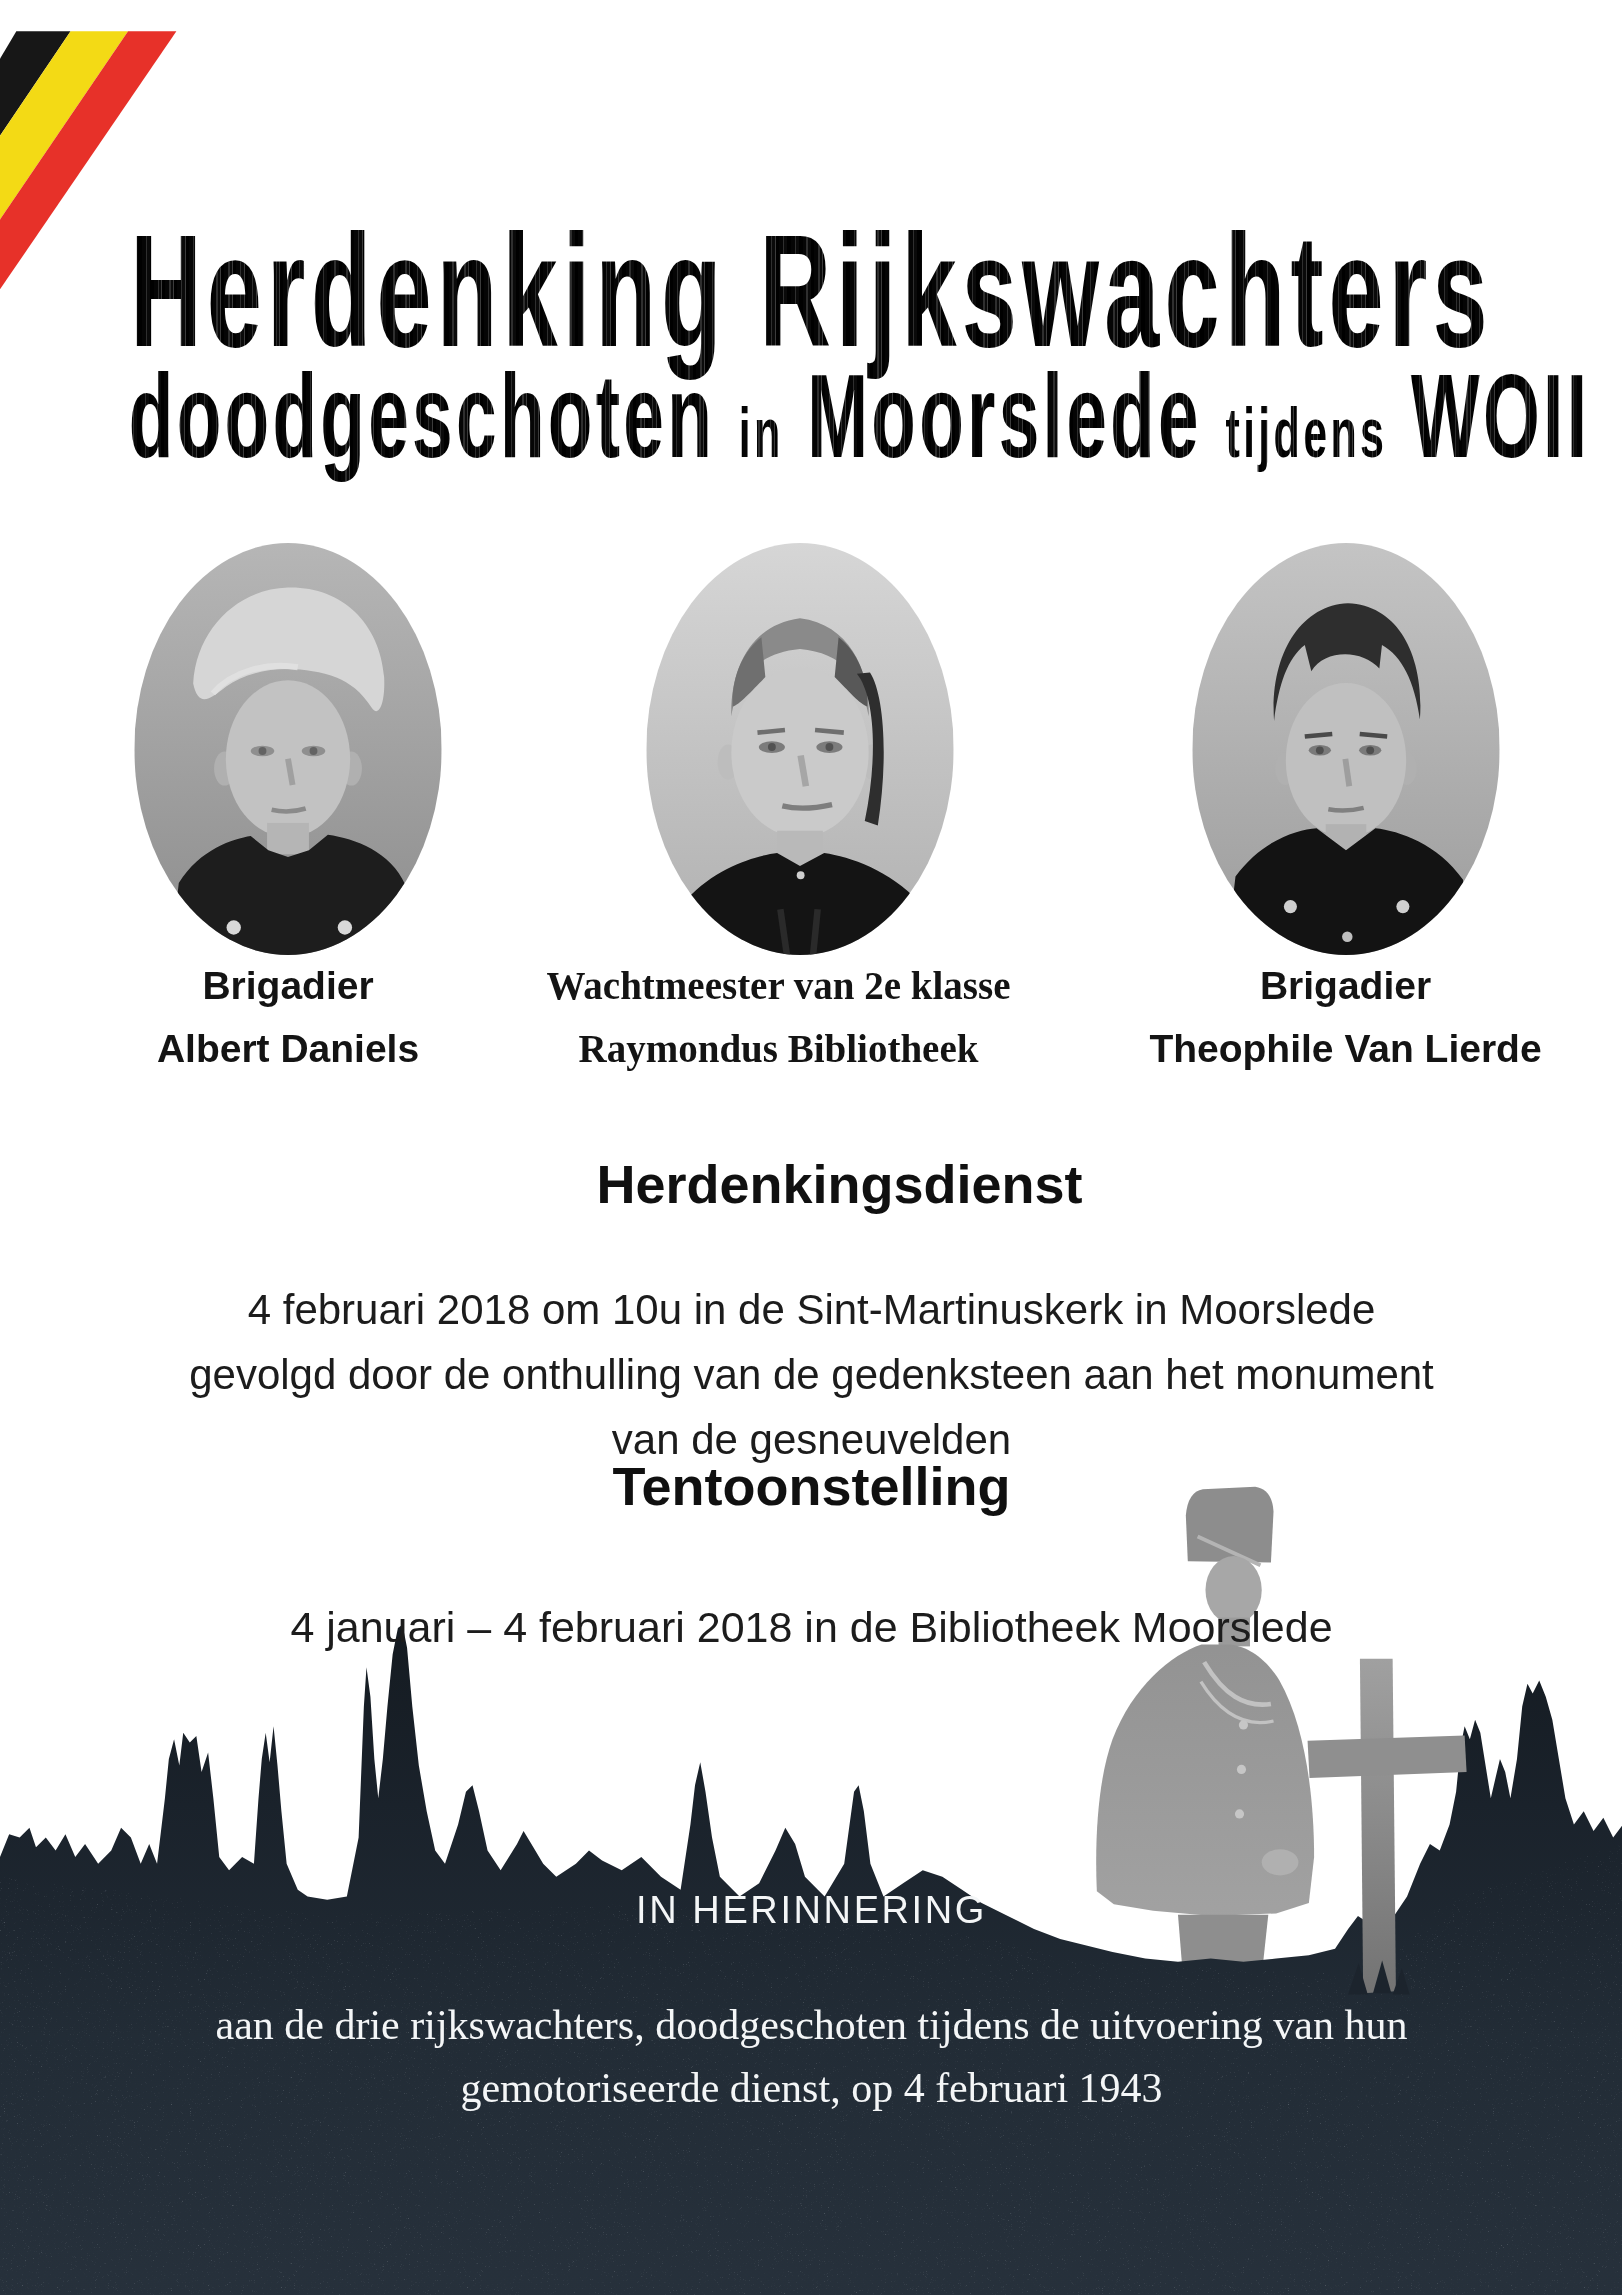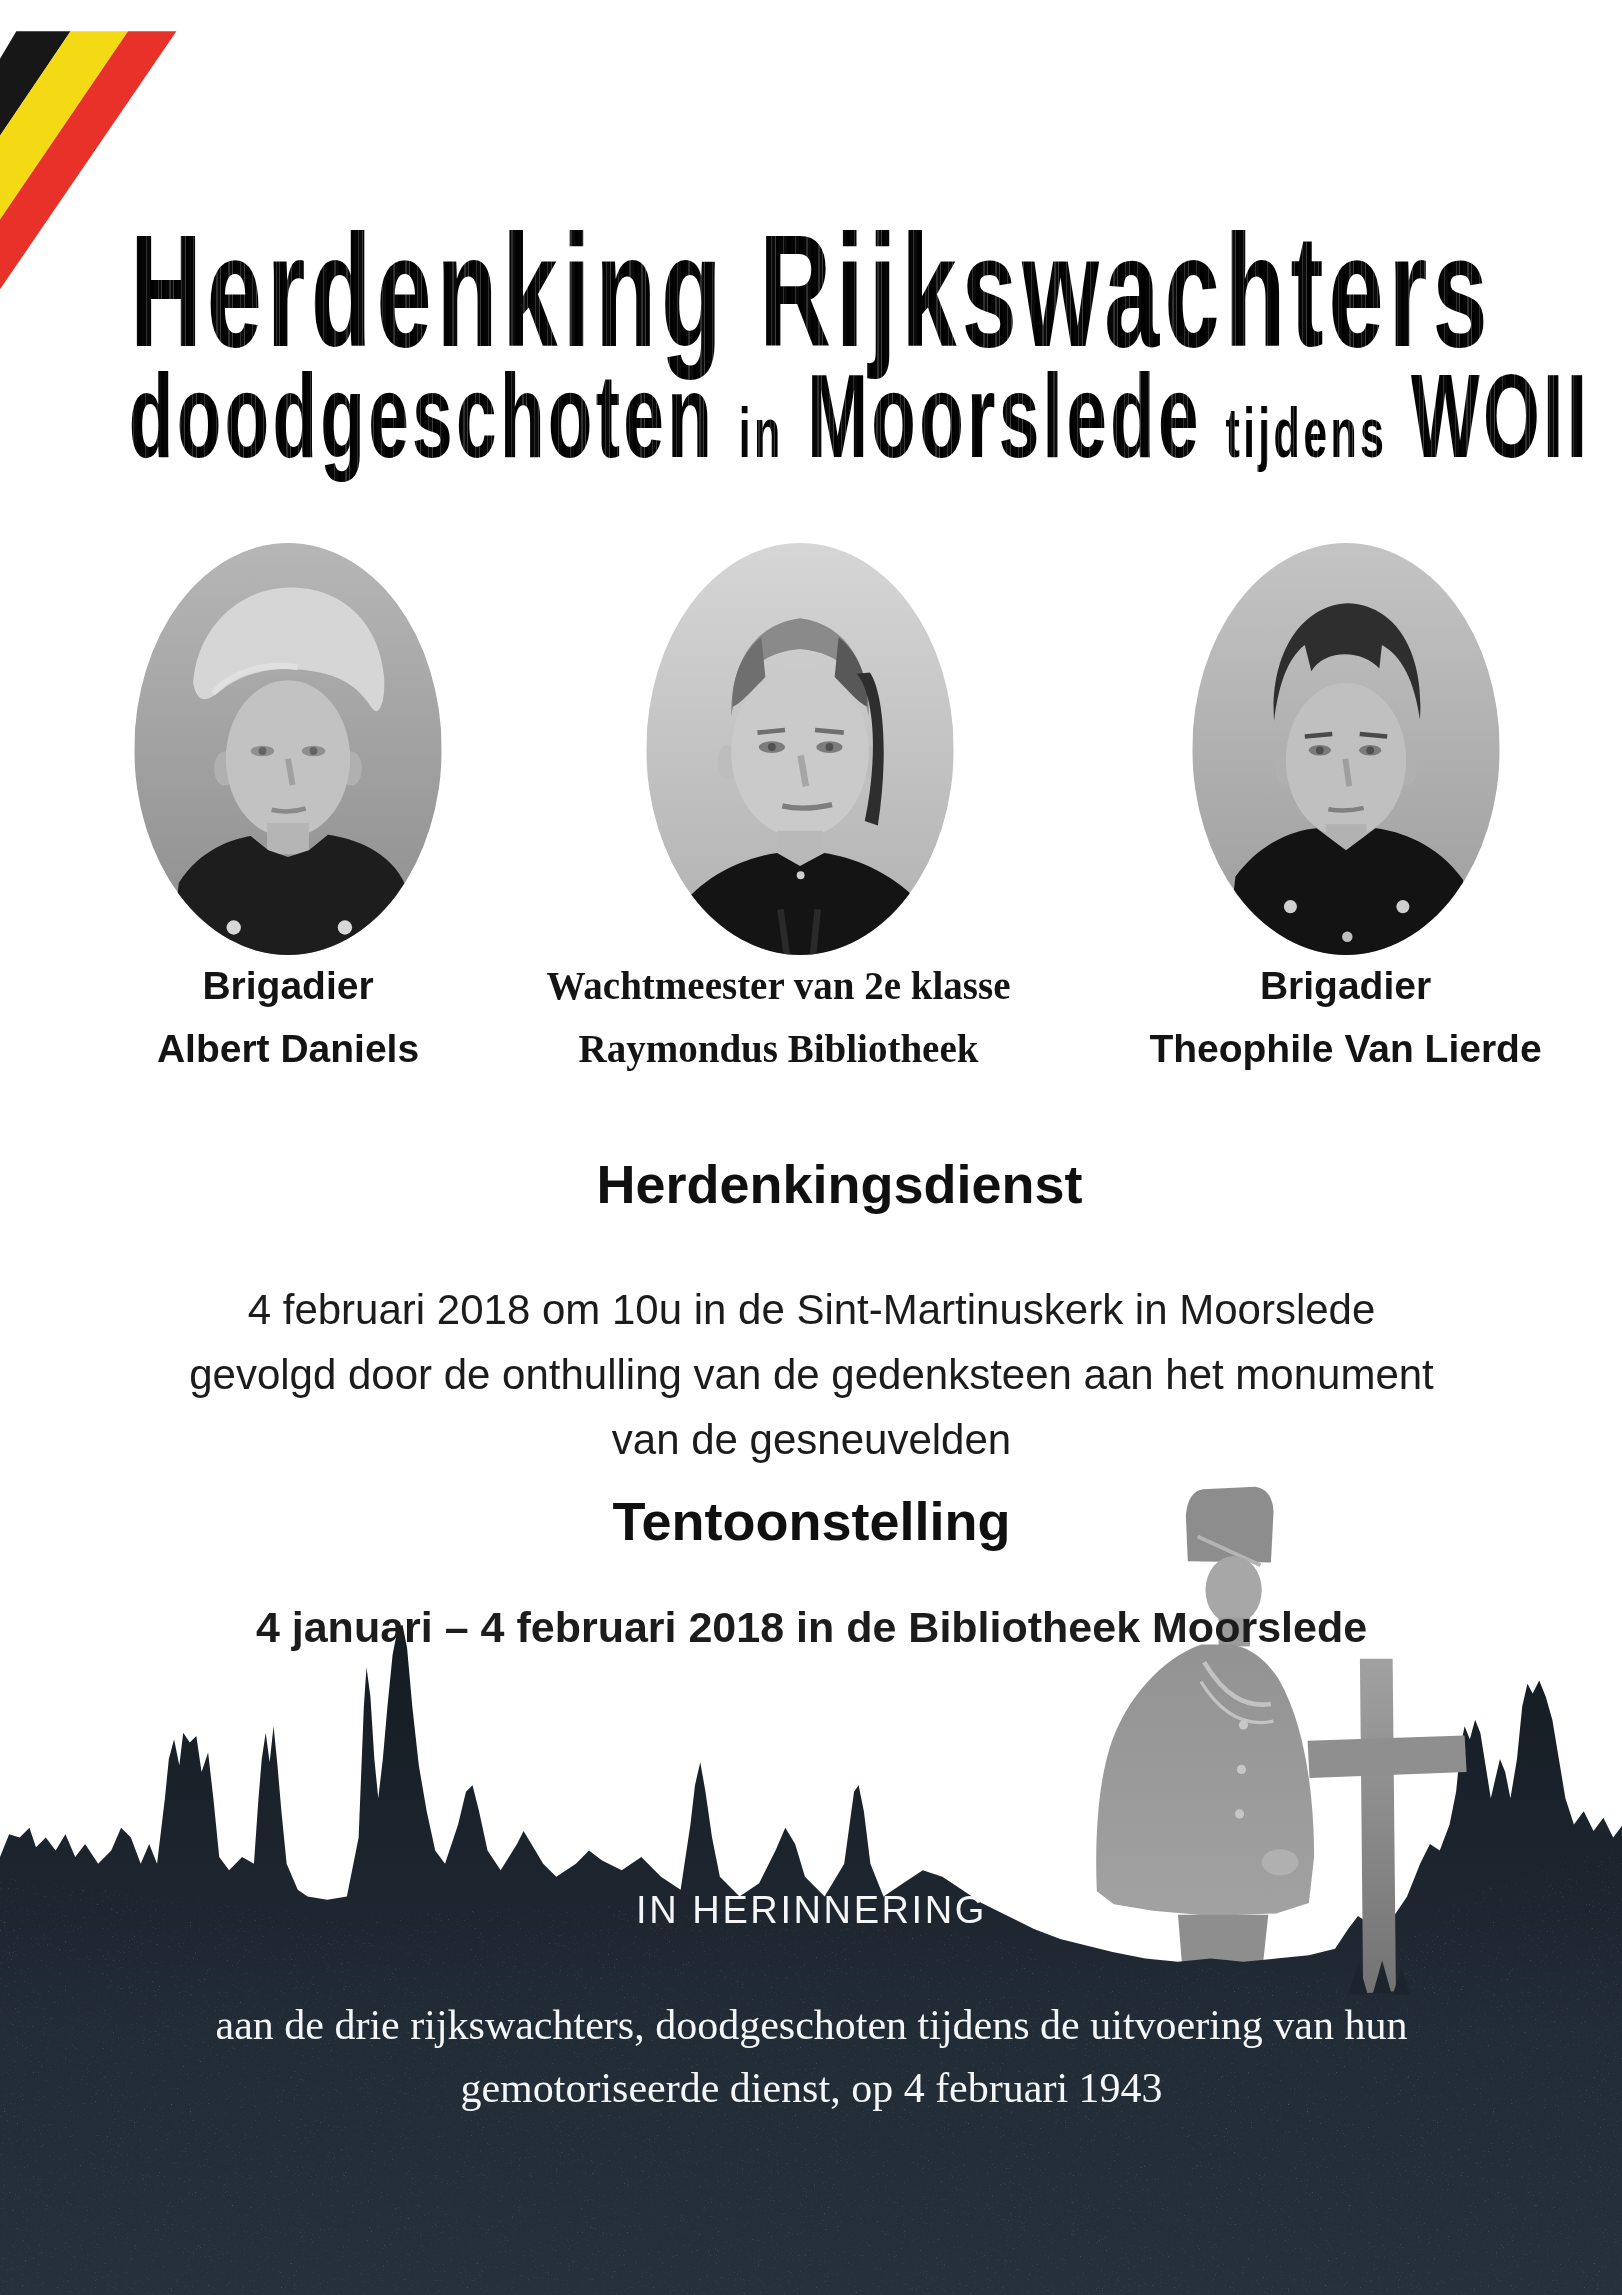--- a/index.html
+++ b/index.html
@@ -38,22 +38,22 @@
   
   .portrait{position:absolute;top:512px;width:308px;height:412px;z-index:1;}
   .portrait svg{display:block;width:308px;height:412px;}
   #portrait-0{left:134px;} #portrait-1{left:646px;} #portrait-2{left:1192px;}
   .caption{position:absolute;top:923px;width:589px;text-align:center;white-space:nowrap;
            font-size:39px;font-weight:700;line-height:63px;color:#141414;z-index:2;}
   #caption-0{left:-6.5px;} #caption-1{left:484px;font-family:Liberation Serif, serif;} #caption-2{left:1051px;}
   
   #service-heading{top:1122px;font-size:54px;font-weight:700;color:#101010;padding-left:28px;}
   #service-lines{top:1246px;font-size:42px;line-height:65px;color:#1c1c1c;}
-  #exhibition-heading{top:1459px;font-size:54px;font-weight:700;color:#101010;}
-  #exhibition-line{top:1572px;font-size:43px;color:#1c1c1c;font-weight:bold;}
+  #exhibition-heading{top:1424px;font-size:54px;font-weight:700;color:#101010;}
+  #exhibition-line{top:1572px;font-size:43px;color:#1c1c1c;}
   
   #scene{position:absolute;top:1440px;left:0;z-index:1;}
   
   #memorial-heading{top:1858px;font-size:38px;letter-spacing:2.6px;color:#f4f6f7;}
   #memorial-lines{top:1963px;font-size:42px;line-height:63px;color:#f4f6f7;font-family:Liberation Serif, serif;}
   #flag{position:absolute;top:0;left:0;z-index:3;}
 </style>
 </head>
 <body>
 

